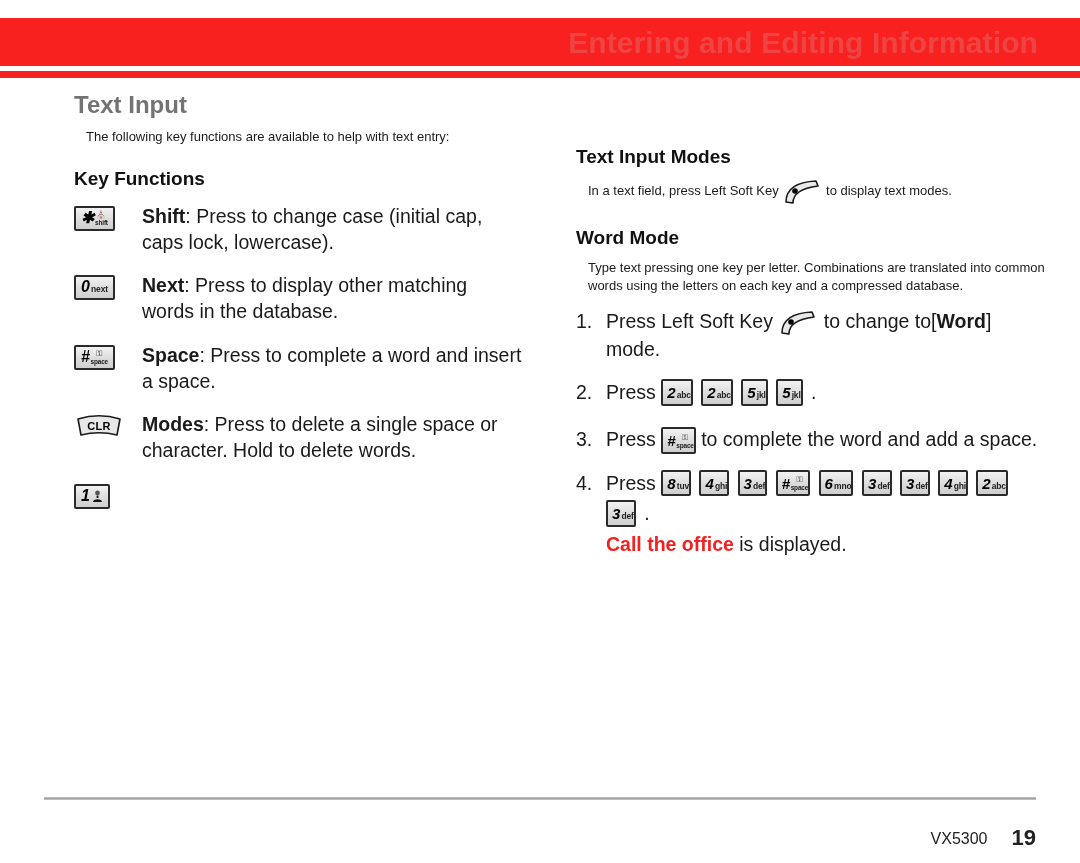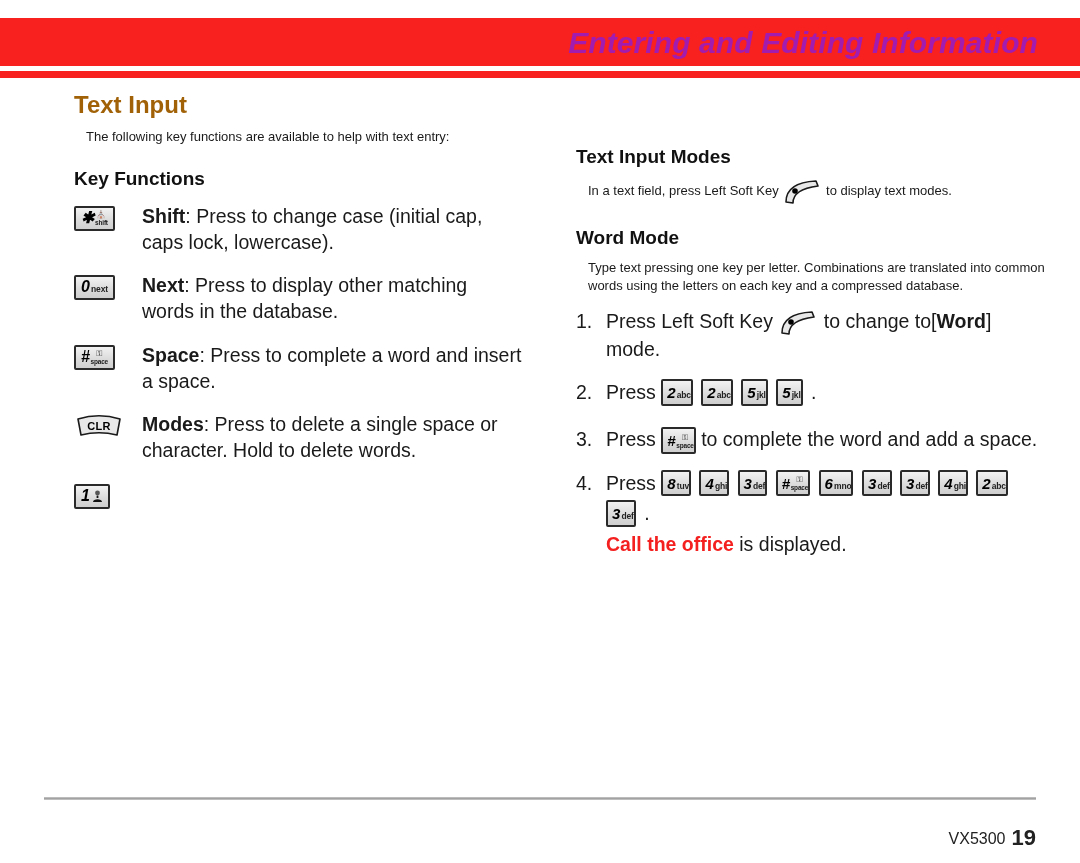--- a/index.html
+++ b/index.html
@@ -24,24 +24,23 @@
     width: 1080px;
     height: 48px;
     background: #f92020;
   }
   .header-title {
     position: absolute;
     right: 42px;
     top: 26px;
     font-size: 30px;
     font-weight: bold;
-    color: #a21caf;
+    color: #ef4444;
     letter-spacing: 0.1px;
     white-space: nowrap;
-    font-style: italic;
   }
   .header-stripe {
     position: absolute;
     left: 0;
     top: 71px;
     width: 1080px;
     height: 7px;
     background: #f92020;
   }
 
@@ -53,21 +52,21 @@
     width: 450px;
   }
   .col-right {
     position: absolute;
     left: 576px;
     top: 130px;
     width: 470px;
   }
 
   .section-title-red {
-    color: #a16207;
+    color: #737373;
     font-size: 24px;
     font-weight: bold;
     margin: 0 0 10px 0;
     line-height: 1.1;
   }
   .para {
     font-size: 13px;
     line-height: 1.35;
     margin: 0 0 6px 12px;
     color: #1a1a1a;
@@ -222,21 +221,21 @@
     position: absolute;
     right: 44px;
     top: 825px;
     font-size: 16px;
     color: #222;
     white-space: nowrap;
   }
   .footer-text .pg {
     font-size: 22px;
     font-weight: bold;
-    margin-left: 6px;
+    margin-left: 24px;
     vertical-align: -1px;
   }
 </style>
 </head>
 <body>
 
 <div class="header-band"></div>
 <div class="header-title">Entering and Editing Information</div>
 <div class="header-stripe"></div>
 

